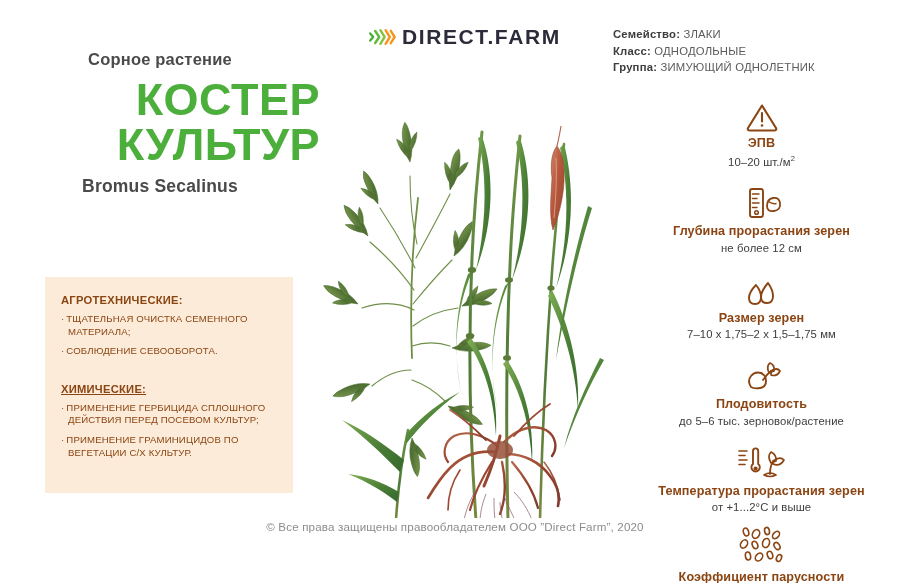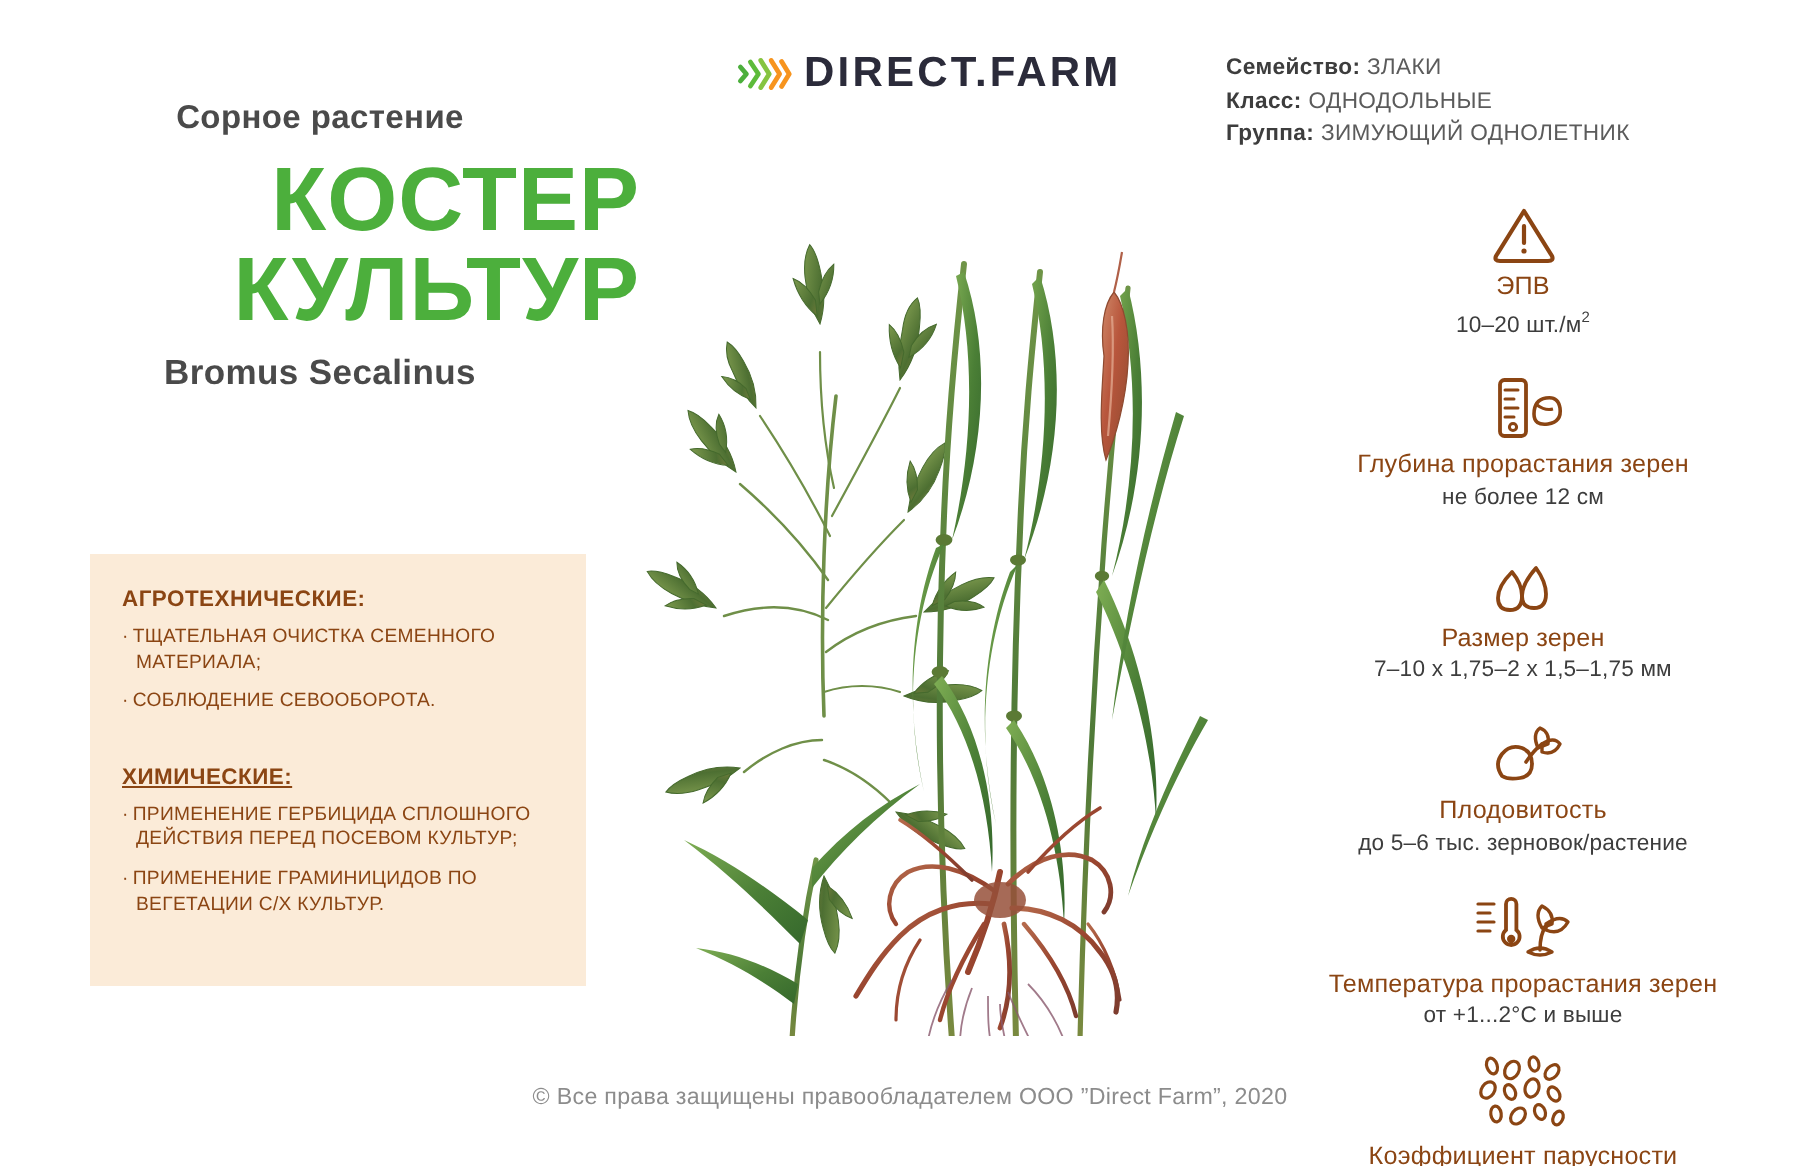--- a/index.html
+++ b/index.html
@@ -63,31 +63,31 @@
   .taxo-line{
     font-size:11.3px;color:#5b5b5b;line-height:16.5px;letter-spacing:.2px;
     white-space:nowrap;
   }
   .taxo-line b{color:#3d3d3d;font-weight:bold;}
 
   .facts{position:absolute;left:613px;top:92px;width:297px;}
   .fact{text-align:center;margin-bottom:13px;}
   .fact-icon{height:40px;display:flex;align-items:flex-end;justify-content:center;margin-bottom:4px;}
   .fact-label{
-    font-size:12.6px;font-weight:normal;color:#8B4513;line-height:14.5px;
+    font-size:12.6px;font-weight:bold;color:#8B4513;line-height:14.5px;
     letter-spacing:.1px;
   }
   .fact-value{
     font-size:11.3px;color:#3d3d3d;margin-top:3px;letter-spacing:.1px;
   }
   .fact-value sup{font-size:7.5px;vertical-align:super;}
 
   
   .footer{
-    position:absolute;left:0;top:542px;width:910px;text-align:center;
+    position:absolute;left:0;top:520px;width:910px;text-align:center;
     font-size:11.6px;color:#8c8c8c;letter-spacing:.15px;
   }
 </style>
 </head>
 <body>
 
 <div class="page">
 
   <div class="left-col">
     <div class="kicker">Сорное растение</div>

